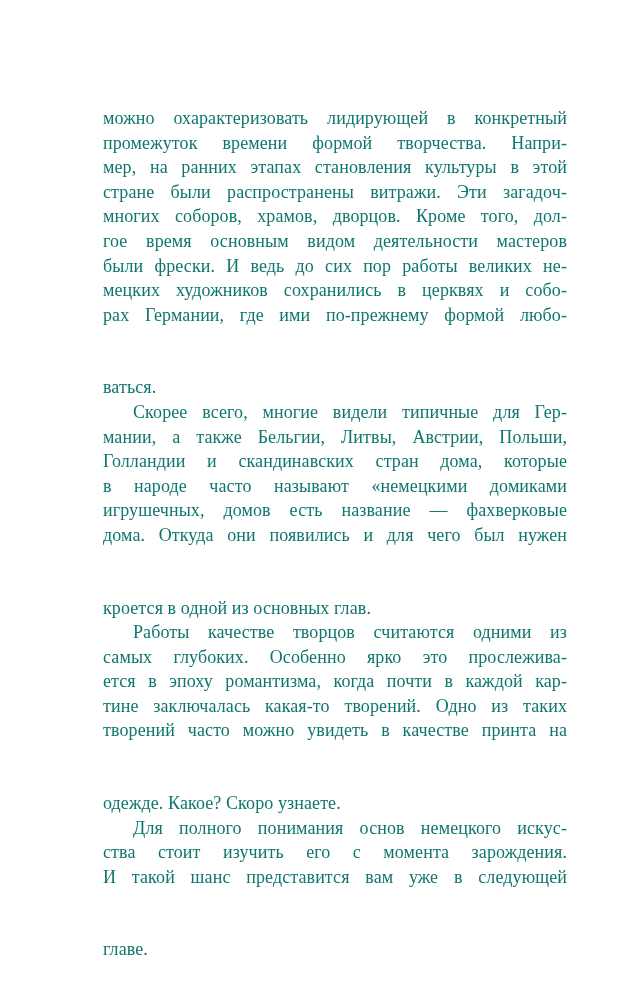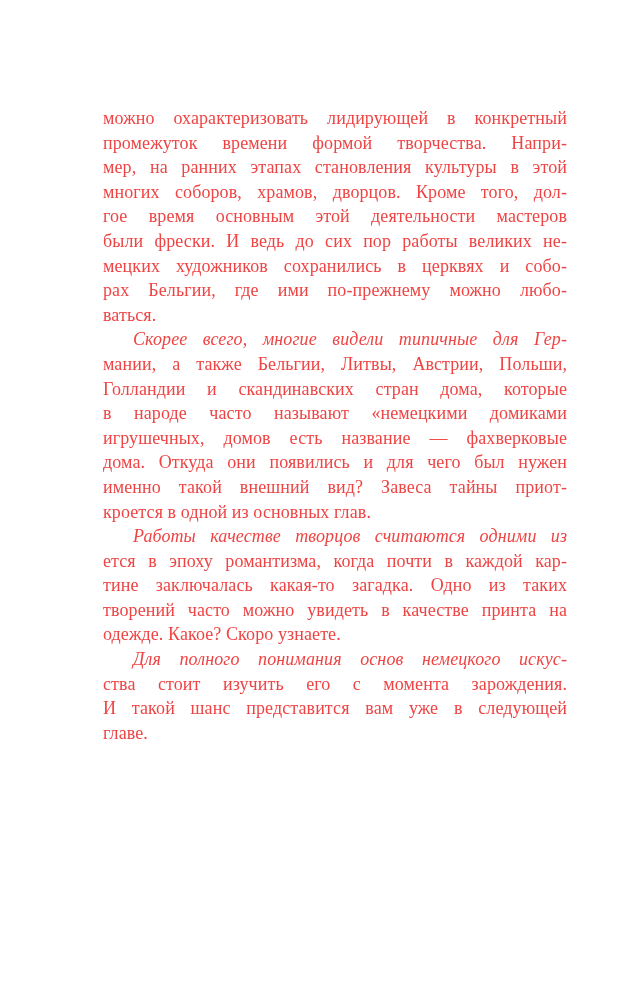--- a/index.html
+++ b/index.html
@@ -29,56 +29,57 @@
     padding: 0;
   }
   .line {
     text-align: justify;
     text-align-last: justify;
     white-space: normal;
     letter-spacing: 0.1px;
   }
   .line.last {
     text-align-last: left;
+    margin-top: 48px;
   }
   .line.indent {
     padding-left: 30px;
-    font-style: italic;
   }
 </style>
 </head>
 <body>
 
 <div class="page">
-  <div class="text-block" style="color: #ef4444;">
+  <div class="text-block" style="color: #0f766e;">
       <div class="paragraph">
         <div class="line">можно охарактеризовать лидирующей в конкретный</div>
         <div class="line">промежуток времени формой творчества. Напри-</div>
         <div class="line">мер, на ранних этапах становления культуры в этой</div>
+        <div class="line">стране были распространены витражи. Эти загадоч-</div>
         <div class="line">многих соборов, храмов, дворцов. Кроме того, дол-</div>
-        <div class="line">гое время основным этой деятельности мастеров</div>
+        <div class="line">гое время основным видом деятельности мастеров</div>
         <div class="line">были фрески. И ведь до сих пор работы великих не-</div>
         <div class="line">мецких художников сохранились в церквях и собо-</div>
-        <div class="line">рах Бельгии, где ими по-прежнему можно любо-</div>
+        <div class="line">рах Германии, где ими по-прежнему формой любо-</div>
         <div class="line last">ваться.</div>
       </div>
       <div class="paragraph">
         <div class="line indent">Скорее всего, многие видели типичные для Гер-</div>
         <div class="line">мании, а также Бельгии, Литвы, Австрии, Польши,</div>
         <div class="line">Голландии и скандинавских стран дома, которые</div>
         <div class="line">в народе часто называют «немецкими домиками</div>
         <div class="line">игрушечных, домов есть название — фахверковые</div>
         <div class="line">дома. Откуда они появились и для чего был нужен</div>
-        <div class="line">именно такой внешний вид? Завеса тайны приот-</div>
         <div class="line last">кроется в одной из основных глав.</div>
       </div>
       <div class="paragraph">
         <div class="line indent">Работы качестве творцов считаются одними из</div>
+        <div class="line">самых глубоких. Особенно ярко это прослежива-</div>
         <div class="line">ется в эпоху романтизма, когда почти в каждой кар-</div>
-        <div class="line">тине заключалась какая-то загадка. Одно из таких</div>
+        <div class="line">тине заключалась какая-то творений. Одно из таких</div>
         <div class="line">творений часто можно увидеть в качестве принта на</div>
         <div class="line last">одежде. Какое? Скоро узнаете.</div>
       </div>
       <div class="paragraph">
         <div class="line indent">Для полного понимания основ немецкого искус-</div>
         <div class="line">ства стоит изучить его с момента зарождения.</div>
         <div class="line">И такой шанс представится вам уже в следующей</div>
         <div class="line last">главе.</div>
       </div>
     </div>

